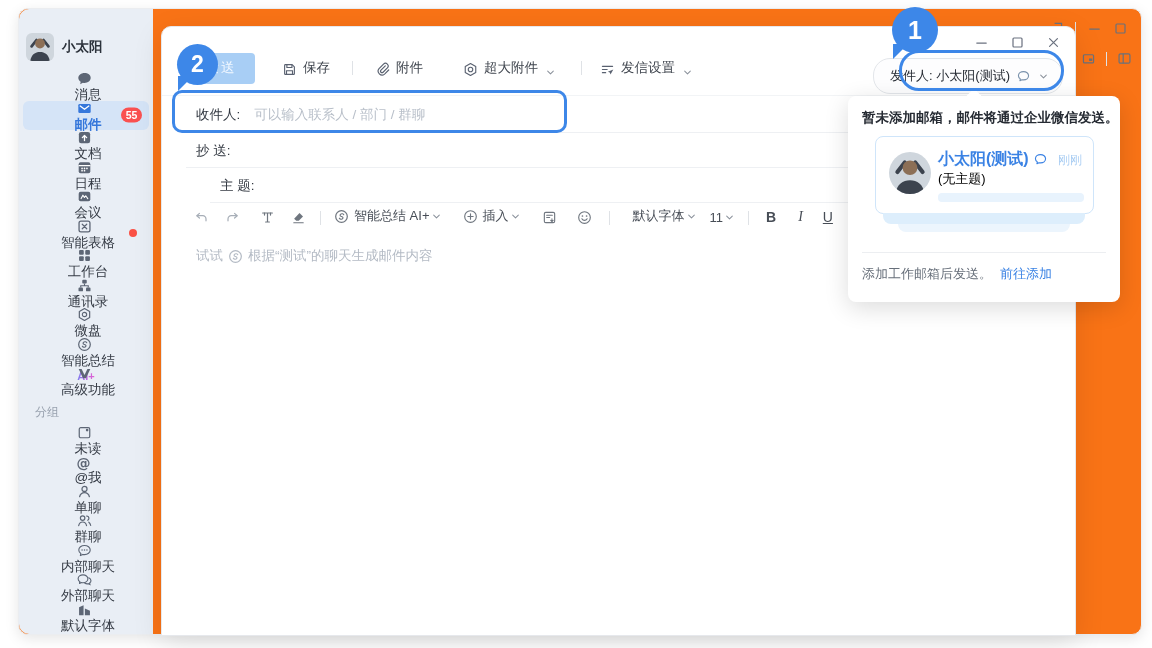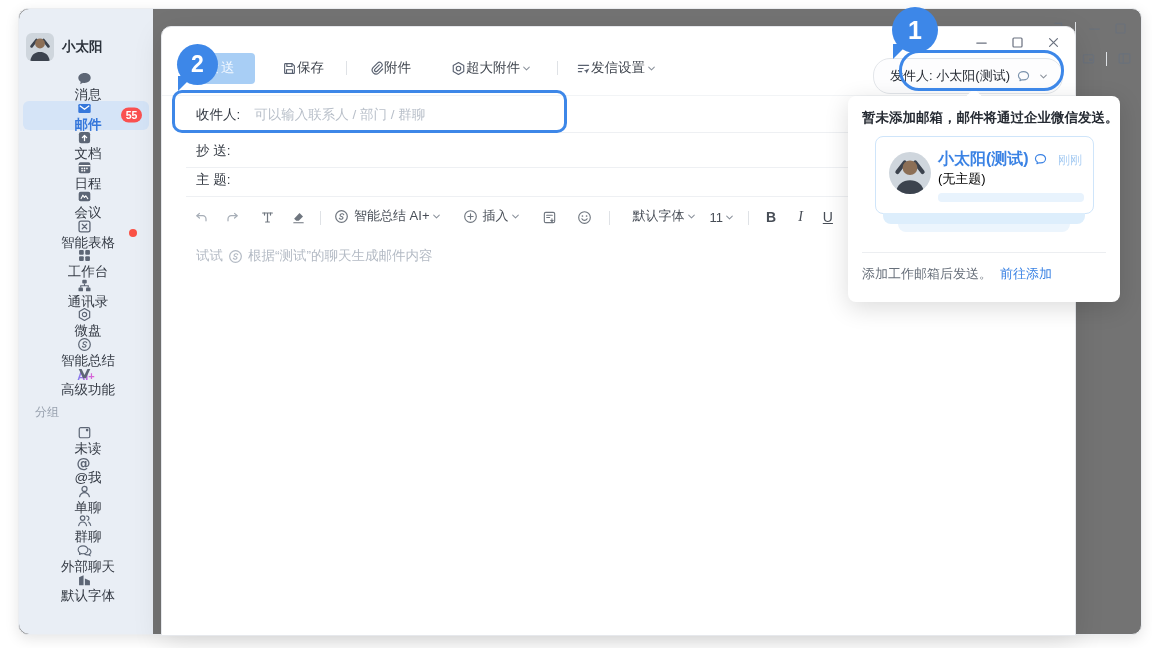--- a/index.html
+++ b/index.html
@@ -6,21 +6,21 @@
   body{
     width:1152px;height:648px;position:relative;overflow:hidden;
     background:#ffffff;
     font-family:"Liberation Sans","DejaVu Sans",sans-serif;
     -webkit-font-smoothing:antialiased;
   }
   svg{display:block}
   
   .main-window{
     position:absolute;left:18px;top:8px;width:1122px;height:625px;
-    background:#737373;border:1px solid #ebedf0;border-radius:10px;
+    background:#f97316;border:1px solid #ebedf0;border-radius:10px;
     box-shadow:0 4px 14px rgba(0,0,0,.10);
   }
   
   .sidebar{
     position:absolute;left:0;top:0;width:134px;height:100%;
     background:#e9eef5;border-radius:10px 0 0 10px;overflow:hidden;
   }
   .sb-user{display:flex;align-items:center;height:28px;margin:24px 0 10px 7px;}
   .sb-avatar{width:28px;height:28px;border-radius:6px;overflow:hidden;flex:0 0 28px;}
   .sb-username{margin-left:8px;font-size:13.5px;font-weight:700;color:#2c323b;}
@@ -65,37 +65,37 @@
   .c-controls{position:absolute;top:8px;right:14px;display:flex;gap:21px;color:#6b7280;}
   .c-toolbar{
     position:absolute;left:0;top:22px;width:100%;height:38px;
     display:flex;align-items:center;padding-left:25px;box-sizing:border-box;color:#40464f;
   }
   .send-btn{
     width:68px;height:31px;border-radius:4px;background:#a8cef5;color:#f2f8ff;
     font-size:13.5px;display:flex;align-items:center;justify-content:center;cursor:pointer;
     letter-spacing:2px;
   }
-  .tb-item{display:flex;align-items:center;font-size:13.5px;cursor:pointer;color:#40464f;}
+  .tb-item{display:flex;align-items:flex-end;gap:6px;font-size:13.5px;cursor:pointer;color:#40464f;}
   .tb-item .ic{color:#596170;}
   .chev{color:#8a919b;margin-left:2px;}
   .chev svg{width:9px;height:9px;}
   .sender-btn{
     position:absolute;right:12px;top:31px;height:34px;padding:0 14px 0 16px;
     border:1px solid #e3e6ea;border-radius:17px;background:#fdfdfe;
     display:flex;align-items:center;gap:6px;font-size:13px;color:#262b33;cursor:pointer;
   }
   .sender-btn .ic{color:#7a92ac;}
   
   .c-row{position:absolute;left:0;width:100%;box-sizing:border-box;
     display:flex;align-items:center;padding:0 24px 0 34px;}
   .c-row .rule{position:absolute;left:24px;right:24px;bottom:0;height:1px;background:#eef0f3;}
   .c-to{top:68px;height:38px;}
   .c-cc{top:106px;height:35px;}
-  .c-subj{top:135px;height:35px;}
+  .c-subj{top:141px;height:35px;margin-left:24px;}
   .f-label{font-size:13.5px;color:#333942;white-space:pre;}
   .f-placeholder{margin-left:14px;font-size:13.5px;color:#b8bfc9;}
   
   .c-fmt{position:absolute;left:0;top:164px;width:100%;height:34px;
     display:flex;align-items:flex-end;padding-left:32px;box-sizing:border-box;color:#6f767f;}
   .fmt-btn{display:flex;align-items:center;cursor:pointer;color:#6f767f;}
   .fmt-btn .ic{color:#6f767f;}
   .fmt-label{font-size:13px;color:#474d56;margin-left:5px;white-space:nowrap;}
   .fmt-undo{color:#a7aeb7;}
   .txt-btn{font-size:14px;color:#474d56;cursor:pointer;}
@@ -304,20 +304,31 @@
               <circle cx="6" cy="5.4" r="2.4" stroke="currentColor" stroke-width="1.25"></circle>
               <path d="M1.8 13.4c.6-2.5 2.3-3.8 4.2-3.8 2 0 3.6 1.3 4.2 3.8" stroke="currentColor" stroke-width="1.25" stroke-linecap="round"></path>
               <path d="M10.2 3.2c1.4.1 2.5 1.2 2.5 2.5 0 .9-.5 1.7-1.2 2.1M12.6 9.8c1 .7 1.7 1.9 2 3.4" stroke="currentColor" stroke-width="1.25" stroke-linecap="round"></path>
             </svg>
           </span>
           <span class="sb-label">群聊</span>
         </div>
         <div class="sb-item">
           <span class="ic">
             <svg width="15" height="15" viewBox="0 0 16 16" fill="none" xmlns="http://www.w3.org/2000/svg">
+              <path d="M8 2.6c-3.4 0-6.1 2.1-6.1 4.8 0 1.5.9 2.9 2.2 3.8l-.5 2.2 2.6-1.2c.6.1 1.2.2 1.8.2 3.4 0 6.1-2.2 6.1-4.9S11.4 2.6 8 2.6z" stroke="currentColor" stroke-width="1.2" stroke-linejoin="round"></path>
+              <circle cx="5.4" cy="7.4" r=".8" fill="currentColor"></circle>
+              <circle cx="8" cy="7.4" r=".8" fill="currentColor"></circle>
+              <circle cx="10.6" cy="7.4" r=".8" fill="currentColor"></circle>
+            </svg>
+          </span>
+          <span class="sb-label">内部聊天</span>
+        </div>
+        <div class="sb-item">
+          <span class="ic">
+            <svg width="15" height="15" viewBox="0 0 16 16" fill="none" xmlns="http://www.w3.org/2000/svg">
               <path d="M6.4 3c-2.9 0-5.2 1.8-5.2 4.1 0 1.3.8 2.5 1.9 3.2l-.4 1.9 2.2-1c.5.1 1 .2 1.5.2 2.9 0 5.2-1.9 5.2-4.2S9.3 3 6.4 3z" stroke="currentColor" stroke-width="1.2" stroke-linejoin="round"></path>
               <path d="M12.6 6.2c1.4.6 2.3 1.8 2.3 3.1 0 1-.5 1.9-1.4 2.5l.3 1.5-1.7-.8c-.4.1-.8.1-1.2.1-.9 0-1.8-.2-2.5-.6" stroke="currentColor" stroke-width="1.2" stroke-linecap="round"></path>
             </svg>
           </span>
           <span class="sb-label">外部聊天</span>
         </div>
         <div class="sb-item">
           <span class="ic">
             <svg width="15" height="15" viewBox="0 0 16 16" fill="none" xmlns="http://www.w3.org/2000/svg">
               <path d="M2.2 14V5.6L7 3.4V14z" fill="currentColor"></path>

